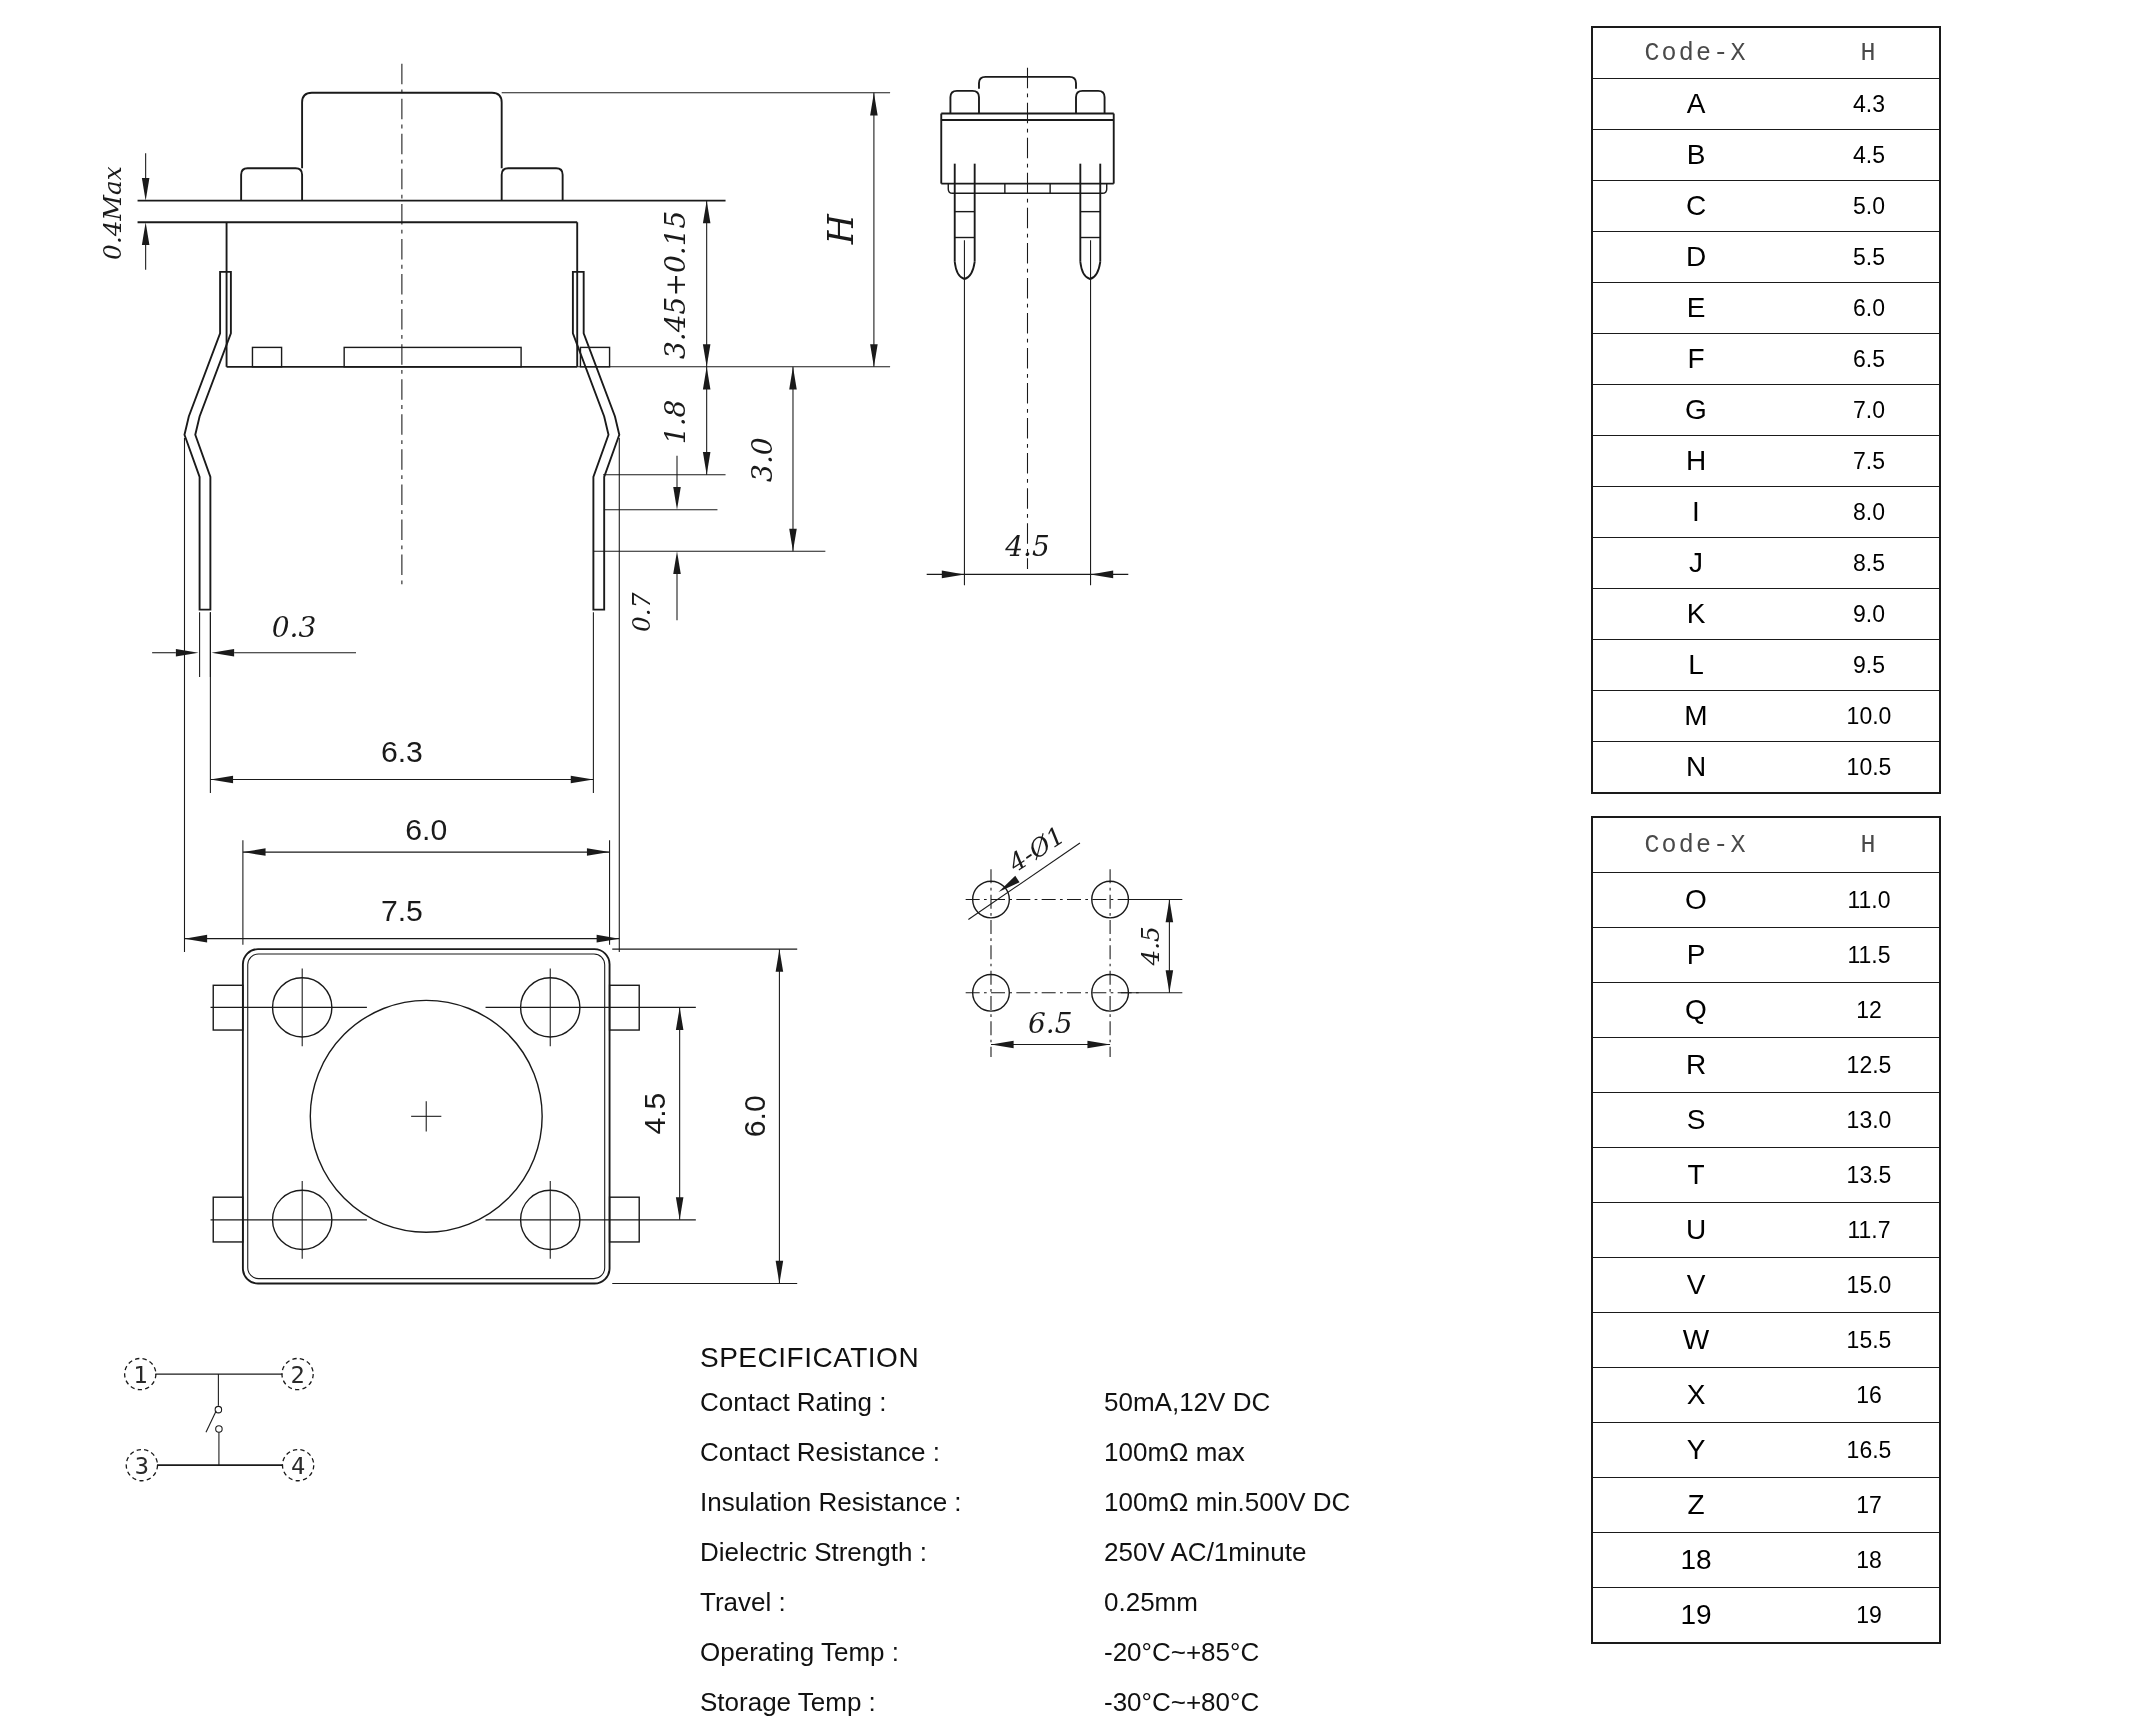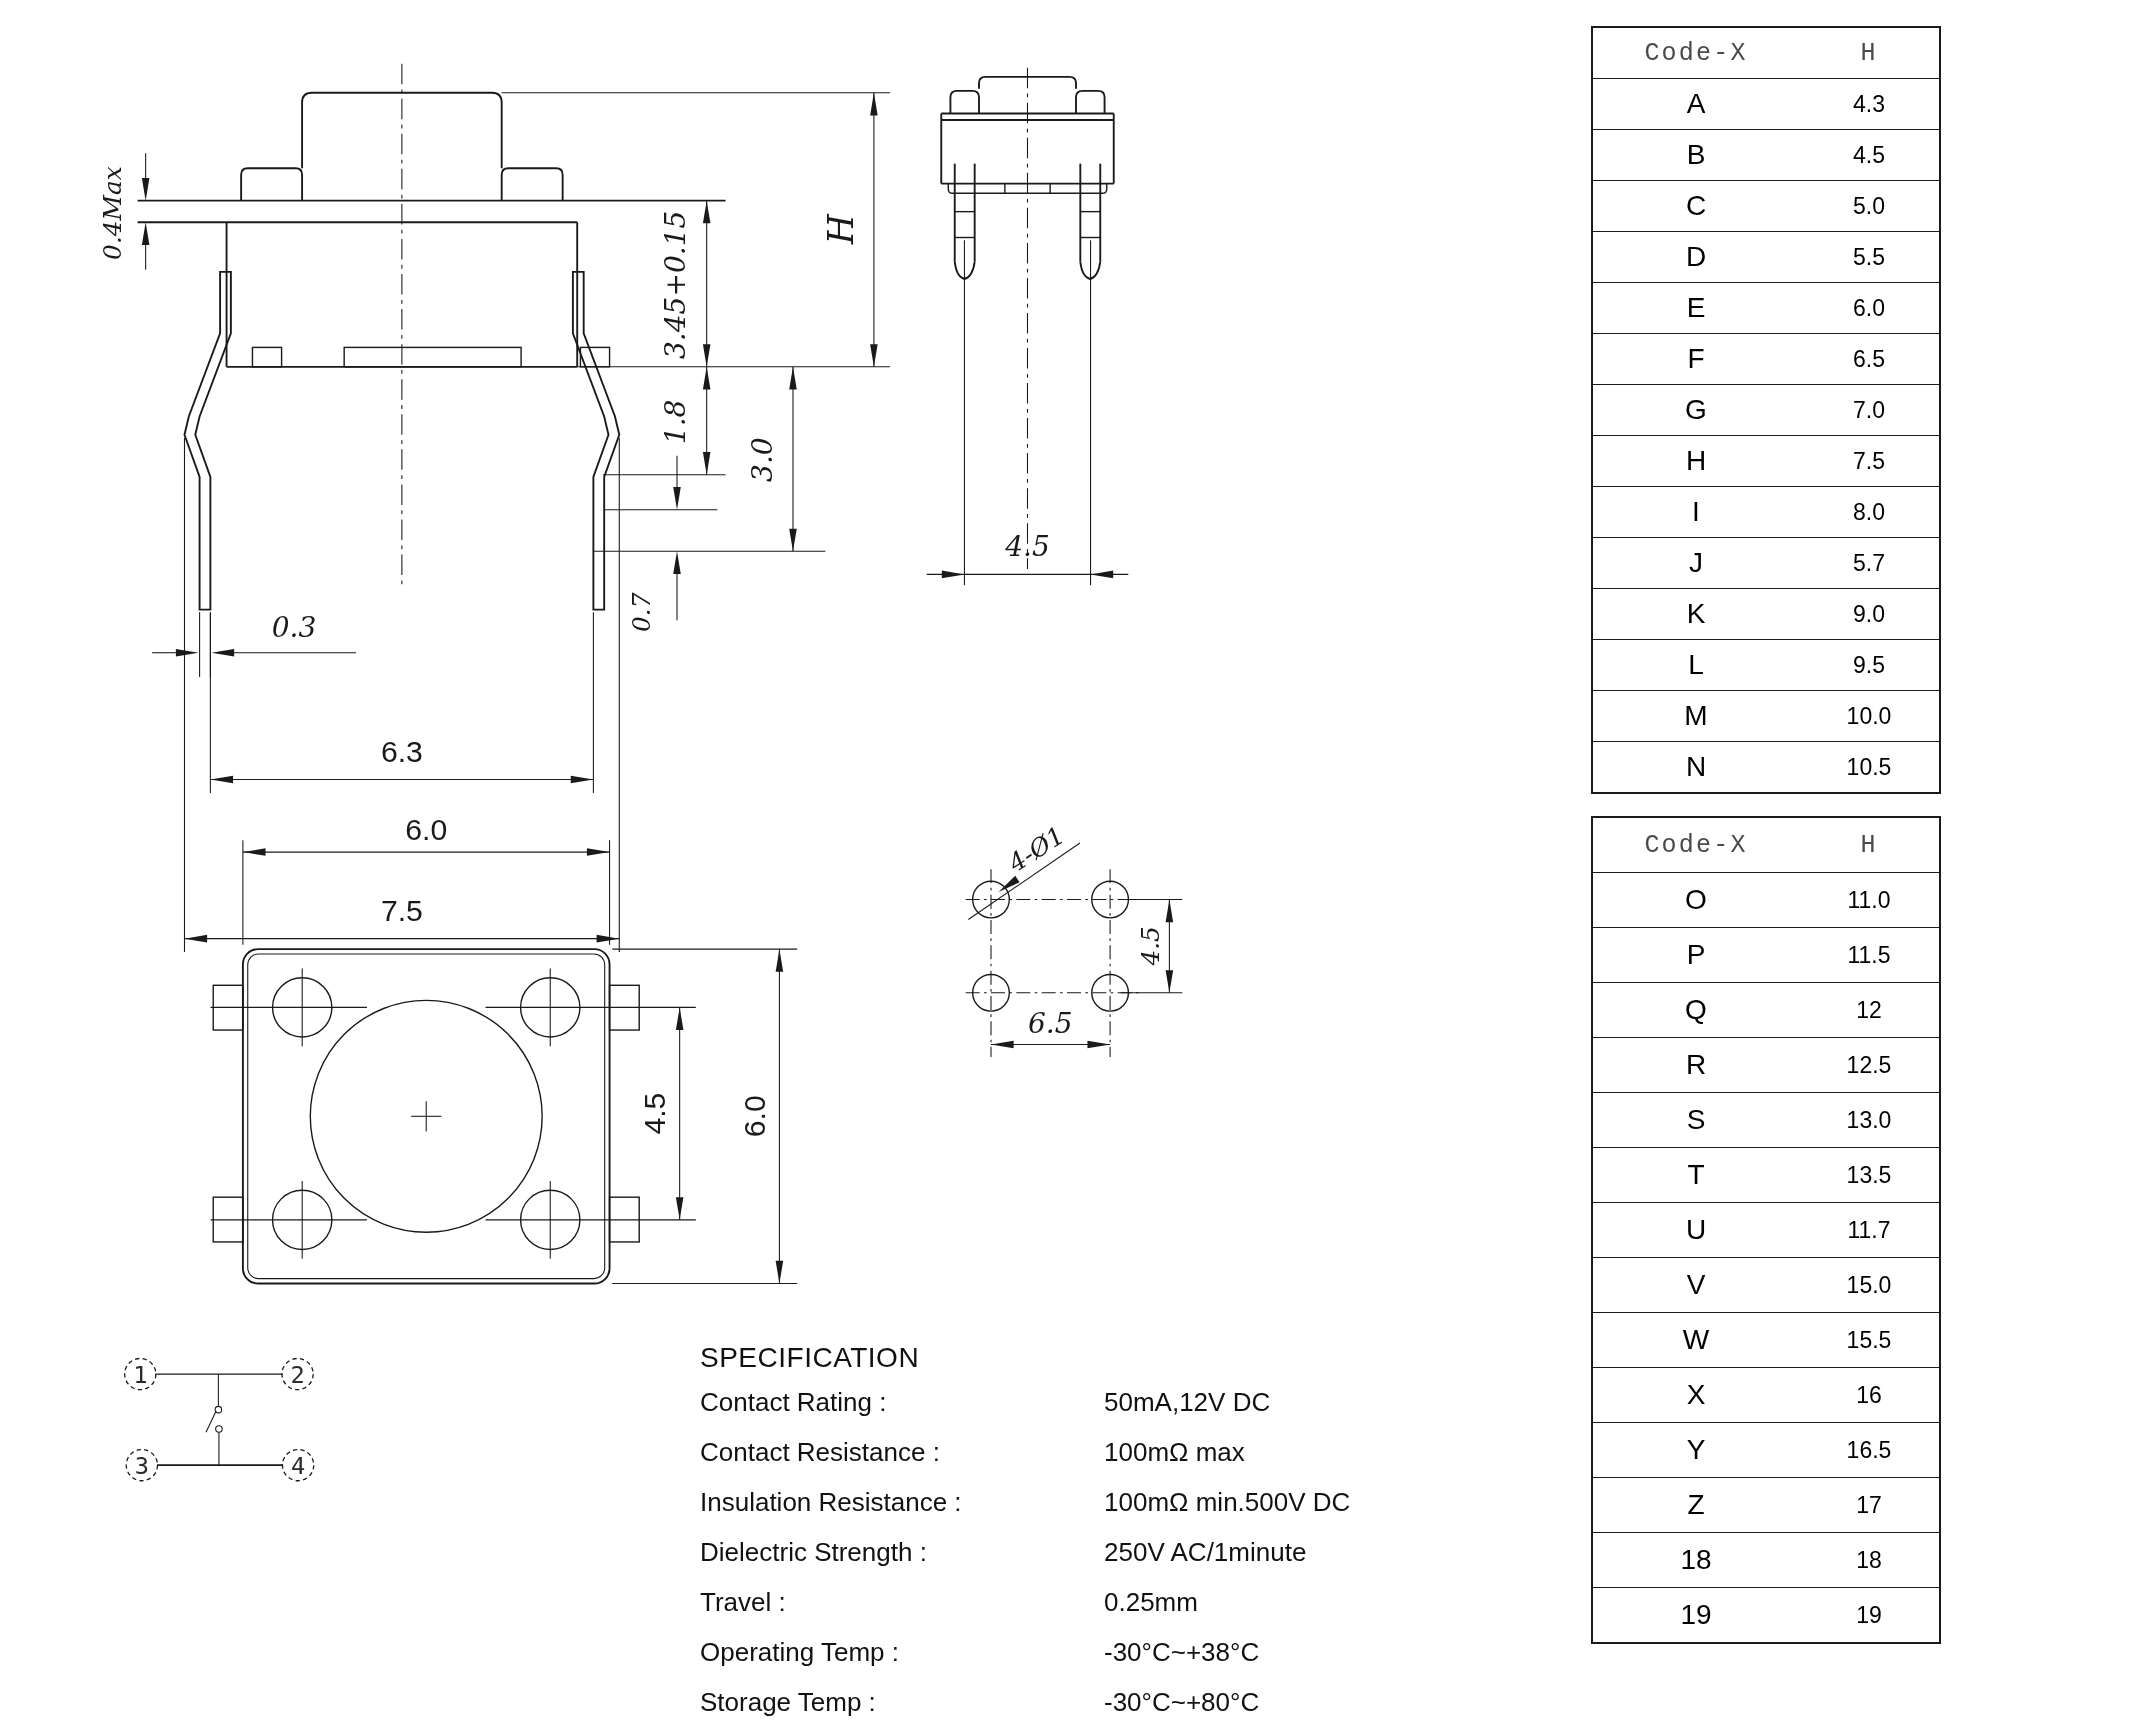--- a/index.html
+++ b/index.html
@@ -283,21 +283,21 @@
     <div class="spec-row">
       <div class="spec-label">Dielectric  Strength :</div>
       <div class="spec-value">250V AC/1minute</div>
     </div>
     <div class="spec-row">
       <div class="spec-label">Travel :</div>
       <div class="spec-value">0.25mm</div>
     </div>
     <div class="spec-row">
       <div class="spec-label">Operating Temp :</div>
-      <div class="spec-value">-30°C~+38°C</div>
+      <div class="spec-value">-20°C~+85°C</div>
     </div>
     <div class="spec-row">
       <div class="spec-label">Storage Temp :</div>
       <div class="spec-value">-30°C~+80°C</div>
     </div>
   </div>
 
   <div class="dtable t1" style="top:26px">
     <div class="trow thead">
       <div class="tcell">Code-X</div>
@@ -334,21 +334,21 @@
     <div class="trow">
         <div class="tcell">H</div>
         <div class="tcell v">7.5</div>
       </div>
     <div class="trow">
         <div class="tcell">I</div>
         <div class="tcell v">8.0</div>
       </div>
     <div class="trow">
         <div class="tcell">J</div>
-        <div class="tcell v">5.7</div>
+        <div class="tcell v">8.5</div>
       </div>
     <div class="trow">
         <div class="tcell">K</div>
         <div class="tcell v">9.0</div>
       </div>
     <div class="trow">
         <div class="tcell">L</div>
         <div class="tcell v">9.5</div>
       </div>
     <div class="trow">

